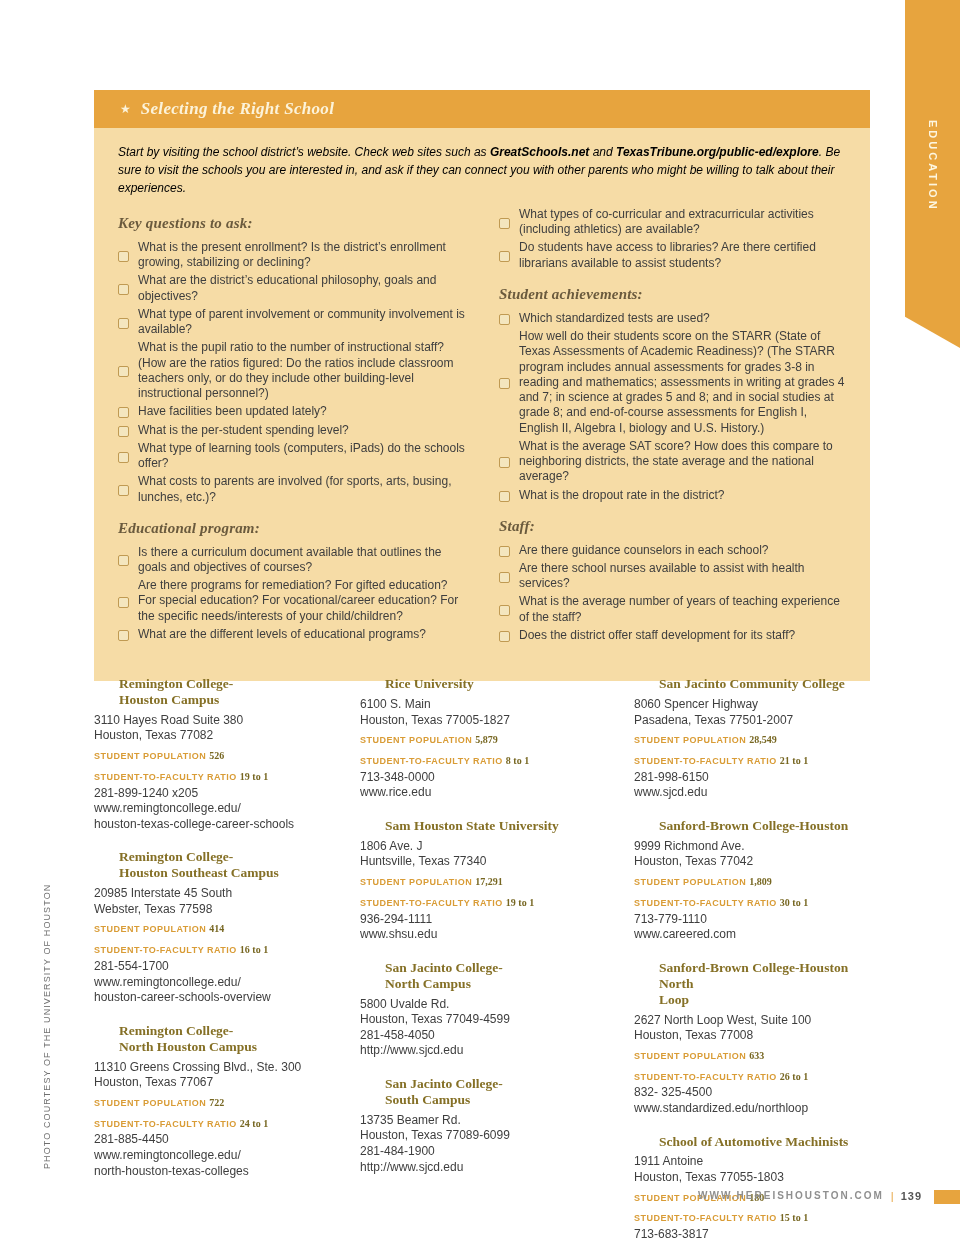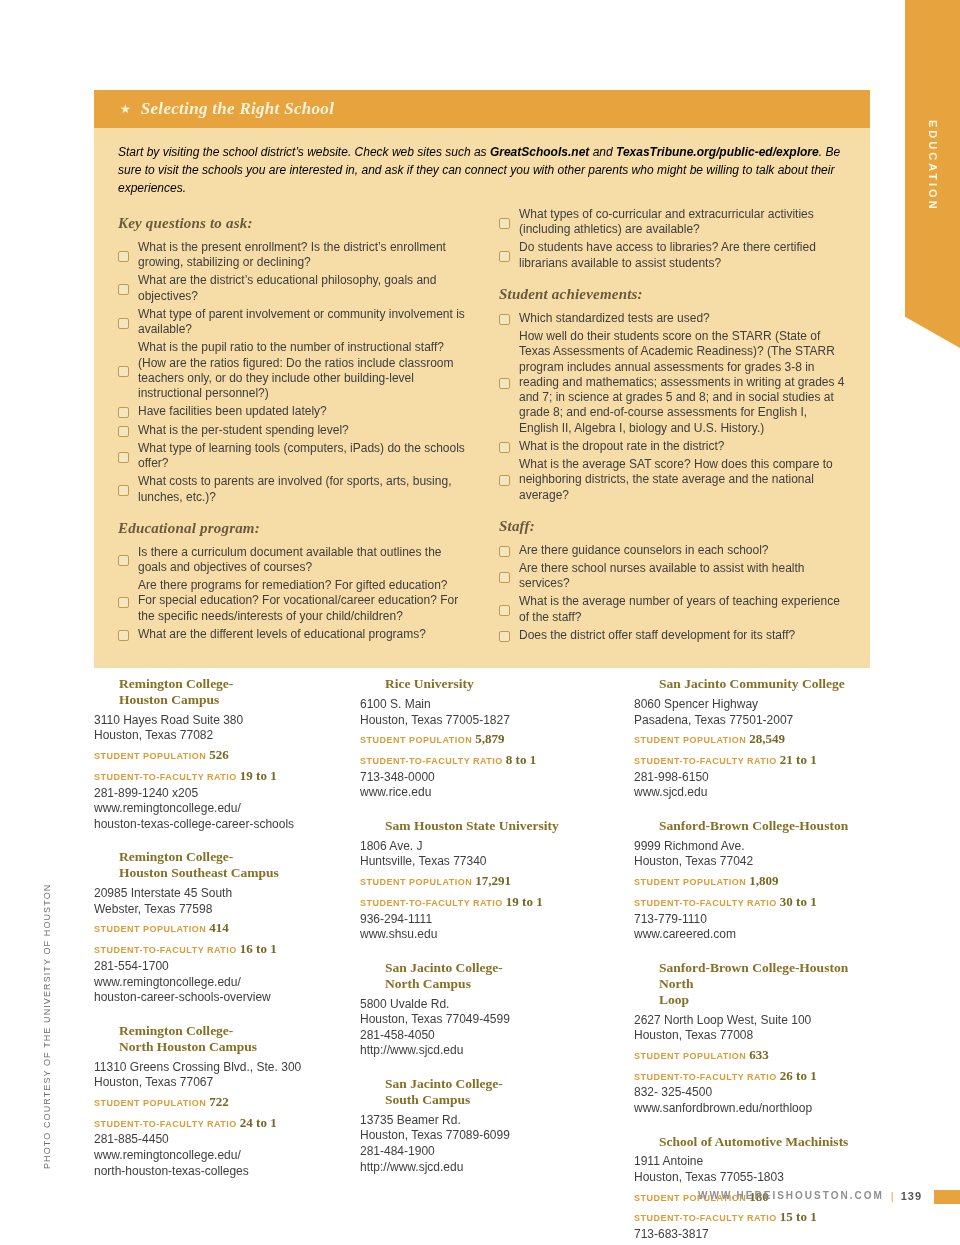--- a/index.html
+++ b/index.html
@@ -34,21 +34,21 @@
   .star { color:#FCF3DA; font-size:12px; line-height:1; }
   .feature-title {
     font-family:"Liberation Serif", serif; font-style:italic; font-weight:bold;
     font-size:17px; color:#FCF3DA; letter-spacing:0.3px;
   }
   .intro {
     padding:15px 24px 0 24px; font-style:italic; font-size:12px;
     line-height:1.5; color:#000000;
   }
   .intro b { font-weight:bold; }
-  .checklist-columns { display:flex; gap:34px; padding:10px 24px 22px 24px; }
+  .checklist-columns { display:flex; gap:34px; padding:10px 24px 35px 24px; }
   .checklist-col { flex:1; min-width:0; }
   .section-heading {
     font-family:"Liberation Serif", serif; font-style:italic; font-weight:bold;
     font-size:15px; color:var(--heading,#6A5A3D); margin:15px 0 8px;
     letter-spacing:0.2px;
   }
   .checklist-col .section-heading:first-child { margin-top:8px; }
   .check-item { display:flex; align-items:center; margin-bottom:3px; }
   .checkbox {
     flex:0 0 auto; width:11px; height:11px; border:1px solid #C09A52;
@@ -72,21 +72,21 @@
     font-family:"Liberation Serif", serif; font-weight:bold; font-size:13.5px;
     line-height:1.18; color:var(--name,#857026); margin-bottom:5px;margin-left:25px;
   }
   .txt-line { font-size:12px; line-height:1.3; color:#3e3e3e; }
   .stat-line { line-height:1.3; }
   .stat-label {
     font-size:9px; font-weight:bold; letter-spacing:0.5px;
     color:var(--stat-label,#D99C36);
   }
   .stat-value {
-    font-family:"Liberation Serif", serif; font-weight:bold; font-size:13px;
+    font-family:"Liberation Serif", serif; font-weight:bold; font-size:10px;
     color:var(--stat-value,#776722);
   }
 
   
   .footer { position:absolute; top:1190px; right:0; display:flex; align-items:flex-start; }
   .footer-url { font-size:10px; letter-spacing:2px; color:#8f8f8f; font-weight:bold; }
   .sep { color:var(--accent,#E7A43E); font-size:11px; margin:0 7px; }
   .pagenum { font-size:11px; font-weight:bold; color:#555; letter-spacing:1px; }
   .footer-square { width:26px; height:14px; background:var(--accent,#E7A43E); margin-left:12px; }
 </style>
@@ -167,25 +167,25 @@
           <div class="check-item">
             <span class="checkbox"></span>
             <span class="check-text">Which standardized tests are used?</span>
           </div>
           <div class="check-item">
             <span class="checkbox"></span>
             <span class="check-text">How well do their students score on the STARR (State of Texas Assessments of Academic Readiness)? (The STARR program includes annual assessments for grades 3-8 in reading and mathematics; assessments in writing at grades 4 and 7; in science at grades 5 and 8; and in social studies at grade 8; and end-of-course assessments for English I, English II, Algebra I, biology and U.S. History.)</span>
           </div>
           <div class="check-item">
             <span class="checkbox"></span>
+            <span class="check-text">What is the average SAT score? How does this compare to neighboring districts, the state average and the national average?</span>
+          </div>
+          <div class="check-item">
+            <span class="checkbox"></span>
             <span class="check-text">What is the dropout rate in the district?</span>
-          </div>
-          <div class="check-item">
-            <span class="checkbox"></span>
-            <span class="check-text">What is the average SAT score? How does this compare to neighboring districts, the state average and the national average?</span>
           </div>
           <div class="section-heading">Staff:</div>
           <div class="check-item">
             <span class="checkbox"></span>
             <span class="check-text">Are there guidance counselors in each school?</span>
           </div>
           <div class="check-item">
             <span class="checkbox"></span>
             <span class="check-text">Are there school nurses available to assist with health services?</span>
           </div>
@@ -289,21 +289,21 @@
           <div class="txt-line">713-779-1110</div>
           <div class="txt-line">www.careered.com</div>
         </div>
         <div class="entry">
           <div class="entry-name">Sanford-Brown College-Houston North<br>Loop</div>
           <div class="txt-line">2627 North Loop West, Suite 100</div>
           <div class="txt-line">Houston, Texas 77008</div>
           <div class="stat-line"><span class="stat-label">STUDENT POPULATION </span><span class="stat-value">633</span></div>
           <div class="stat-line"><span class="stat-label">STUDENT-TO-FACULTY RATIO </span><span class="stat-value">26 to 1</span></div>
           <div class="txt-line">832- 325-4500</div>
-          <div class="txt-line">www.sanfordbrown.edu/northloop</div>
+          <div class="txt-line">www.standardized.edu/northloop</div>
         </div>
         <div class="entry">
           <div class="entry-name">School of Automotive Machinists</div>
           <div class="txt-line">1911 Antoine</div>
           <div class="txt-line">Houston, Texas 77055-1803</div>
           <div class="stat-line"><span class="stat-label">STUDENT POPULATION </span><span class="stat-value">180</span></div>
           <div class="stat-line"><span class="stat-label">STUDENT-TO-FACULTY RATIO </span><span class="stat-value">15 to 1</span></div>
           <div class="txt-line">713-683-3817</div>
           <div class="txt-line">www.samracing.com</div>
         </div>

